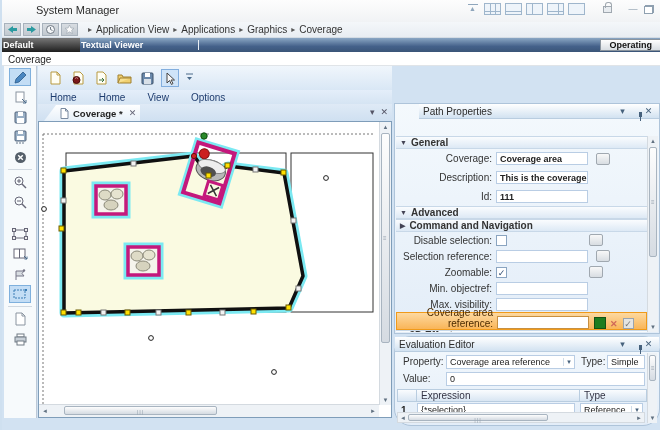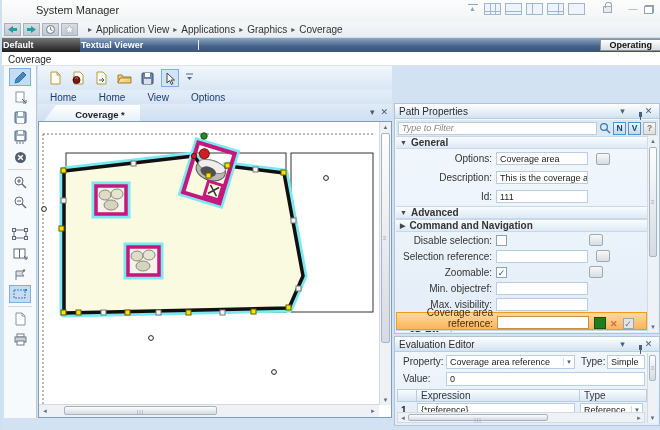--- a/index.html
+++ b/index.html
@@ -57,21 +57,21 @@
 
   
   .editor { position:absolute; left:36px; top:0; width:354px; height:352px; }
   .edit-toolbar { position:absolute; top:0; left:0; right:0; height:24px; background:linear-gradient(#f0f6fc,#d9e7f5); display:flex; align-items:center; padding-left:8px; gap:5px; }
   .ti { width:18px; height:18px; display:flex; align-items:center; justify-content:center; border:1px solid transparent; }
   .ti.sel { background:#cfe4f8; border:1px solid #82aede; }
   .ti-more { color:#4a6a8a; font-size:9px; margin-left:2px; }
   .edit-menubar { position:absolute; top:24px; left:0; right:0; height:14px; background:linear-gradient(#e4eefa,#d5e4f3); display:flex; gap:22px; padding-left:12px; align-items:center; }
   .edit-menubar span { color:#1e3c6e; }
   .tabrow { position:absolute; top:38px; left:0; right:0; height:17px; background:linear-gradient(#dfeaf6,#cfe0f1); }
-  .doctab { position:absolute; left:6px; top:1px; width:96px; height:16px; background:linear-gradient(#ffffff,#e7f0f9); clip-path:polygon(0 100%, 12px 0, 100% 0, 100% 100%); display:flex; align-items:center; padding-left:16px; gap:4px;flex-direction:column; }
+  .doctab { position:absolute; left:6px; top:1px; width:96px; height:16px; background:linear-gradient(#ffffff,#e7f0f9); clip-path:polygon(0 100%, 12px 0, 100% 0, 100% 100%); display:flex; align-items:center; padding-left:16px; gap:4px; }
   .doctab .lbl { font-weight:bold; font-size:9.5px; color:#222; }
   .doctab .x { color:#667; font-size:9px; margin-left:2px; }
   .tabrow-btns { position:absolute; right:4px; top:3px; color:#556; font-size:9px; display:flex; gap:6px; }
 
   
   .canvas { position:absolute; top:55px; left:0; width:354px; height:297px; border:1px solid #7f9db9; background:#fff; }
   .draw { position:absolute; left:0; top:0; width:340px; height:283px; }
   .vscroll { position:absolute; right:0; top:0; width:12px; height:283px; background:#eef2f6; border-left:1px solid #d4dae0; }
   .hscroll { position:absolute; left:0; bottom:0; height:13px; width:340px; background:#eef2f6; border-top:1px solid #d4dae0; }
   .sb-arrow { position:absolute; color:#607080; font-size:6px; text-align:center; }
@@ -81,43 +81,43 @@
 
   
   .panel { position:absolute; background:linear-gradient(#f4f9fd,#e3edf8); border:1px solid #aec4da; }
   .panel-title { height:15px; background:linear-gradient(#ffffff,#d2e2f1); border-bottom:1px solid #b9cde0; display:flex; align-items:center; padding:0 4px; color:#2b2b2b; }
   .panel-title .t { flex:1; }
   .ptb { color:#46617c; font-size:9px; width:13px; text-align:center; }
   .pin-icon { width:9px; height:11px; position:relative; }
   .pin-icon:before { content:""; position:absolute; left:3px; top:1px; width:3px; height:5px; background:#46617c; }
   .pin-icon:after { content:""; position:absolute; left:4px; top:6px; width:1px; height:4px; background:#46617c; }
 
-  .pp { left:392px; top:37px; width:266px; height:231px; }
+  .pp { left:392px; top:37px; width:266px; height:231px;padding-left:24px; }
   .filter-row { position:absolute; top:16px; left:1px; right:1px; height:16px; background:#dce9f5; display:flex; align-items:center; gap:2px; padding:1px 2px; }
   .filter-input { flex:1; height:13px; background:#fff; border:1px solid #b9cde4; font-style:italic; color:#888; font-size:9px; padding:1px 3px; display:flex; align-items:center; }
   .sqbtn { width:13px; height:13px; display:flex; align-items:center; justify-content:center; font-size:8.5px; font-weight:bold; }
   .sqbtn.nv { background:linear-gradient(#eaf6ff,#b9dcf6); border:1px solid #4f94cf; color:#16486e; }
   .sqbtn.q { background:linear-gradient(#f6f6f6,#dedede); border:1px solid #b0b0b0; color:#777; }
   .pp-body { position:absolute; top:32px; left:1px; right:12px; bottom:1px; overflow:hidden; }
   .pp-scroll { position:absolute; top:32px; right:1px; width:11px; bottom:1px; background:#eef2f6; border-left:1px solid #d4dae0; }
   .sect { height:13px; background:linear-gradient(#fafcfe,#dde9f5); border-top:1px solid #c8d8e8; border-bottom:1px solid #c8d8e8; display:flex; align-items:center; gap:4px; padding-left:4px; font-weight:bold; color:#333; }
   .sect .ar { font-size:7px; color:#445; }
   .frow { display:flex; align-items:center; height:19px; }
   .frow .lab { width:100px; text-align:right; padding-right:4px; color:#333; }
-  .frow .inp { width:92px; height:13px; background:#fff; border:1px solid #b9cde4; font-size:9px; padding:1px 3px; color:#222; white-space:nowrap; overflow:hidden; }
+  .frow .inp { width:92px; height:13px; background:#fff; border:1px solid #b9cde4; font-size:9px; padding:1px 3px; color:#222; white-space:nowrap; overflow:hidden;font-weight:bold; }
   .frow .side { width:14px; height:12px; margin-left:8px; background:linear-gradient(#f8f8f8,#d8dde2); border:1px solid #a0a8b0; border-radius:2px; }
   .cb { width:11px; height:11px; background:#fff; border:1px solid #8aa4c0; font-size:9px; line-height:10px; text-align:center; color:#2c4a70; }
   .orange-row { display:flex; align-items:flex-end; height:18px; background:linear-gradient(#fdd9a0,#f9b558); border:1px solid #f09a1a; }
   .orange-row .lab { width:100px; text-align:right; padding-right:4px; color:#4a2a00; }
   .orange-row .inp { width:92px; height:13px; background:#fff; border:1px solid #c89040; }
   .swatch { width:12px; height:12px; background:#1e7d1e; border:1px solid #145214; margin-left:5px; }
   .redx { color:#d06858; font-size:9px; font-weight:bold; margin-left:4px; }
   .cb.gray { background:#e4e4e4; border-color:#9aa4ae; color:#777; margin-left:5px; }
 
-  .ee { left:392px; top:270px; width:266px; height:90px; }
+  .ee { left:392px; top:270px; width:266px; height:90px;border-radius:17px; }
   .ee-row { position:absolute; display:flex; align-items:center; }
   .ee-lab { color:#333; }
   .dd { background:#fff; border:1px solid #b9cde4; height:14px; display:flex; align-items:center; }
   .dd .txt { flex:1; padding:2px 3px; color:#222; font-size:9px; white-space:nowrap; overflow:hidden; }
   .dd .dar { width:11px; text-align:center; color:#46617c; font-size:7px; border-left:1px solid #d0dcE8; }
   .ee-th { position:absolute; display:flex; height:13px; }
   .thcell { background:linear-gradient(#fafcfe,#d9e6f3); border:1px solid #b9cde0; border-left:none; display:flex; align-items:center; padding-left:4px; color:#334; }
   .ee-hscroll { position:absolute; left:2px; right:14px; bottom:2px; height:11px; background:#eef2f6; border:1px solid #d4dae0; }
   .ee-vscroll { position:absolute; right:2px; top:16px; width:10px; bottom:2px; background:#eef2f6; border-left:1px solid #d4dae0; }
 </style>
@@ -451,37 +451,27 @@
       </div>
     </div>
 
     <div class="panel pp">
       <div class="panel-title">
         <span class="t">Path Properties</span>
         <span class="ptb">▾</span>
         <span class="ptb"><span class="pin-icon"></span></span>
         <span class="ptb">✕</span>
       </div>
-      <div class="filter-row">
-        <span class="filter-input">Type to Filter</span>
-        <svg width="12" height="12">
-            <circle cx="5" cy="5" r="3.4" fill="none" stroke="#3a7ab8" stroke-width="1.2"></circle>
-            <path d="M7.5 7.5 L11 11" stroke="#3a7ab8" stroke-width="1.5"></path>
-          </svg>
-        <span class="sqbtn nv">N</span>
-        <span class="sqbtn nv">V</span>
-        <span class="sqbtn q">?</span>
-      </div>
       <div class="pp-body">
         <div class="sect">
             <span class="ar">▼</span>
             <span>General</span>
           </div>
         <div class="frow">
-          <span class="lab">Options:</span>
+          <span class="lab">Coverage:</span>
           <span class="inp">Coverage area</span>
           <span class="side"></span>
         </div>
         <div class="frow">
           <span class="lab">Description:</span>
           <span class="inp">This is the coverage area of th</span>
         </div>
         <div class="frow">
           <span class="lab">Id:</span>
           <span class="inp">111</span>
@@ -566,21 +556,21 @@
       </div>
       <div class="ee-th" style="left:2px; top:52px;">
         <span class="thcell" style="width:20px; border-left:1px solid #b9cde0;"></span>
         <span class="thcell" style="width:163px;">Expression</span>
         <span class="thcell" style="width:67px;">Type</span>
       </div>
       <div class="ee-row" style="left:6px; top:68px;">
         <span style="font-weight:bold;">1.</span>
       </div>
       <div class="dd" style="position:absolute; left:22px; top:66px; width:158px;">
-        <span class="txt">{*reference}</span>
+        <span class="txt">{*selection}</span>
       </div>
       <div class="dd" style="position:absolute; left:185px; top:66px; width:63px;">
         <span class="txt">Reference</span>
         <span class="dar">▾</span>
       </div>
       <div class="ee-hscroll">
         <span class="sb-arrow" style="left:2px;top:2px;">◄</span>
         <div class="thumb" style="left:10px;top:1px;height:7px;width:140px;">
             <span class="grip-h">|||</span>
           </div>

